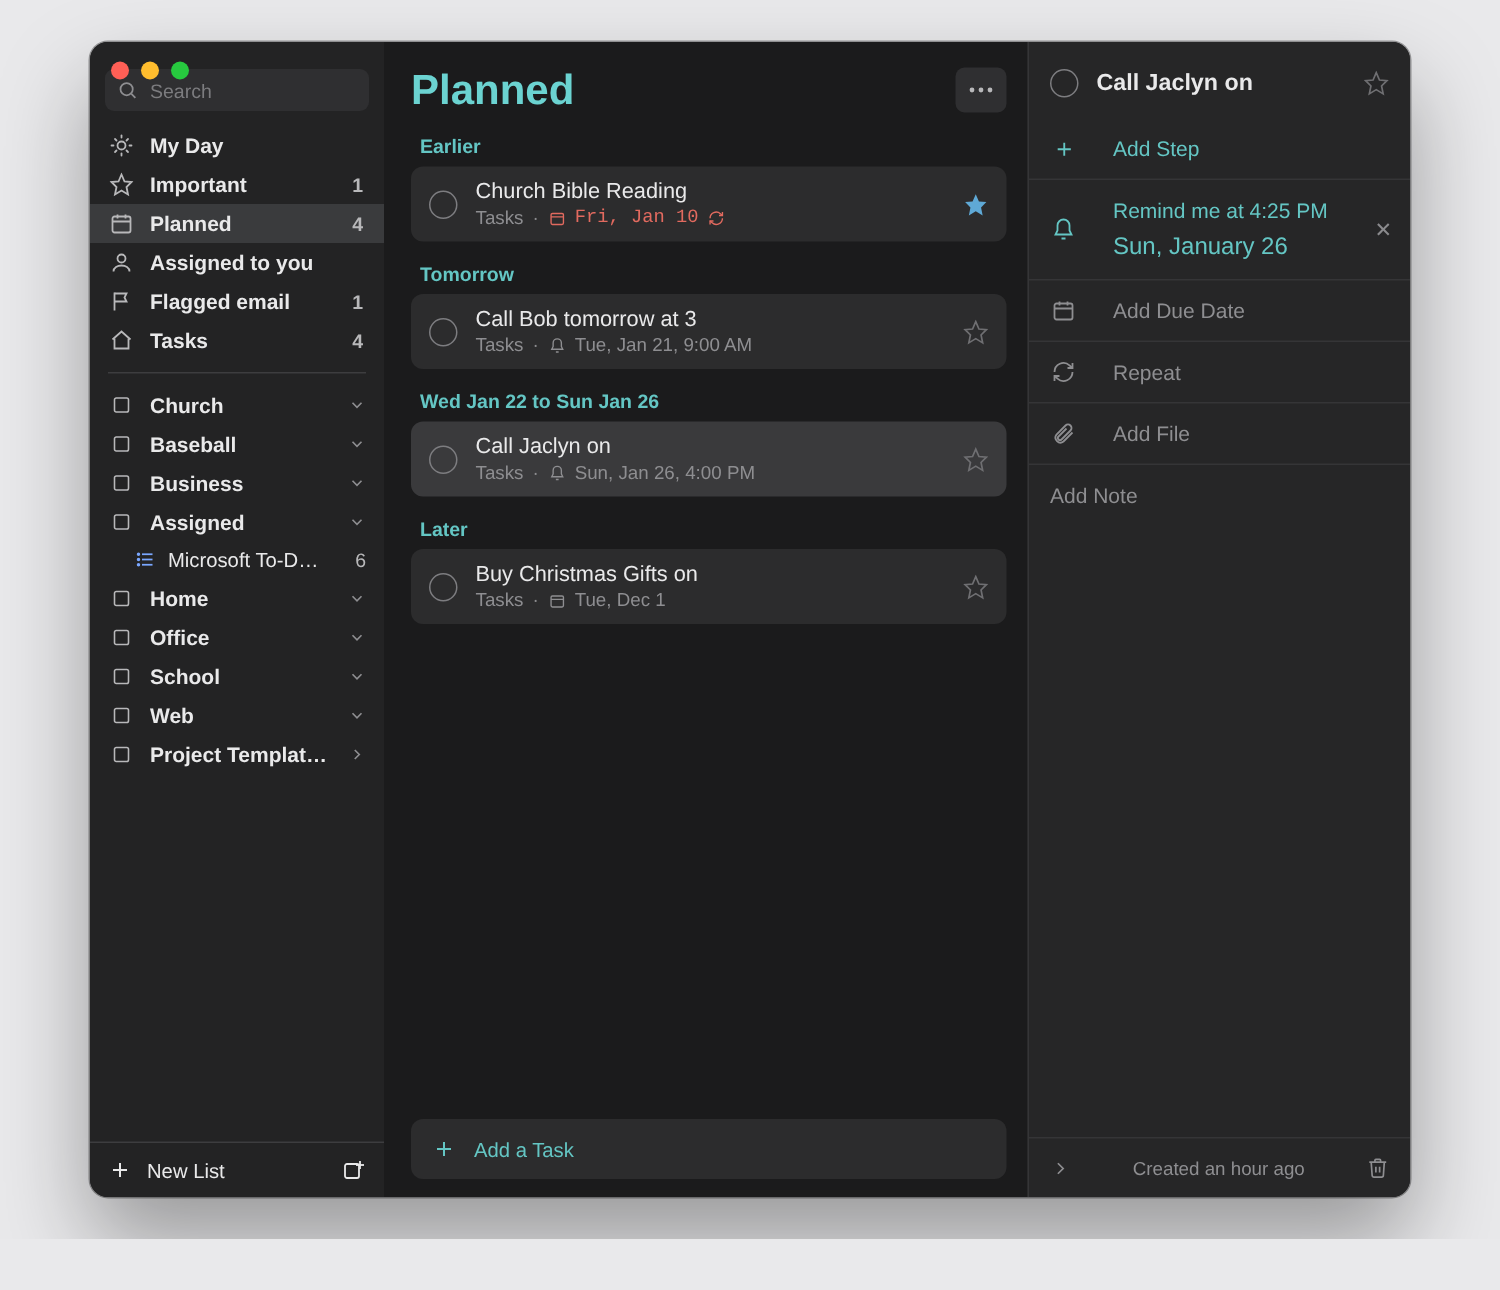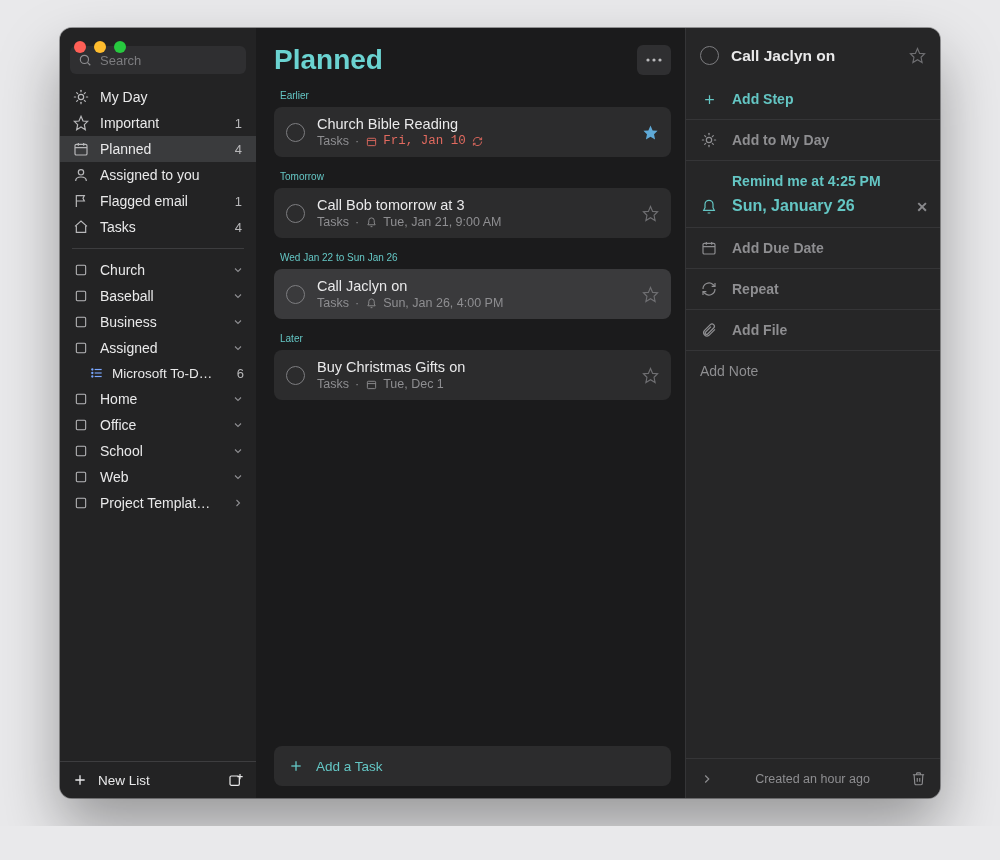--- a/index.html
+++ b/index.html
@@ -42,40 +42,41 @@
     display:flex;align-items:center;padding:0 8px;gap:6px;
   }
   .search input{flex:1;background:transparent;border:none;outline:none;color:var(--text1);font-size:13px;}
   .search input::placeholder{color:#7c7c7f;}
 
   .sb-list{list-style:none;margin:0;padding:2px 0;}
   .sb-item, .sb-grp{
     display:flex;align-items:center;gap:10px;
     padding:5px 12px;color:var(--text0);font-size:14px;cursor:default;
     position:relative;
+    font-weight:bold;
   }
   .sb-item .sicon, .sb-grp .sicon{width:18px;display:flex;justify-content:center;color:var(--text1);}
   .sb-item.sel{background:#3a3b3d;}
   .sb-count{margin-left:auto;color:var(--text1);font-size:13px;padding-right:2px;}
   .sb-sep{height:1px;background:var(--divider);margin:6px 12px;}
   .sb-grp .chev{margin-left:auto;color:var(--text2);}
   .sb-sub{padding-left:30px;display:flex;align-items:flex-start;gap:8px;padding-top:5px;padding-bottom:5px;font-size:13.5px;}
   .sb-sub .dots{color:#7aa7ff;}
   .sb-sub .sb-count{padding-right:12px;}
 
   .sb-footer{margin-top:auto;display:flex;align-items:center;gap:10px;padding:10px 12px;color:var(--text0);border-top:1px solid var(--divider);text-align:right;}
   .sb-footer .spacer{flex:1;}
 
   
   .main{flex:1;background:var(--bg0);display:flex;flex-direction:column;padding:16px 14px 12px 18px;min-width:0;}
   .main-head{display:flex;align-items:center;margin-bottom:4px;}
   .main-title{font-size:28px;font-weight:600;color:var(--teal-bright);}
   .more-btn{margin-left:auto;width:34px;height:30px;border-radius:6px;background:#2f2f31;display:flex;align-items:center;justify-content:center;color:var(--text1);}
 
-  .section-label{color:var(--teal);font-size:10px;padding:10px 6px 6px 6px;}
+  .section-label{color:var(--teal);font-size:13px;padding:10px 6px 6px 6px;font-weight:bold;}
   .task{
     background:var(--bg2);border-radius:8px;padding:9px 12px;display:flex;align-items:center;gap:12px;margin-bottom:4px;
   }
   .task.sel{background:var(--bg-sel);}
   .task .circle{width:19px;height:19px;border:1.6px solid #7d7d80;border-radius:50%;flex:0 0 19px;}
   .task .body{flex:1;min-width:0;}
   .task .title{color:var(--text0);font-size:14.5px;}
   .task .meta{display:flex;align-items:center;gap:6px;color:var(--text2);font-size:12.5px;margin-top:2px;}
   .task .meta .due{color:var(--text2);}
   .task .meta .due.red{color:var(--red);font-family:Liberation Mono, monospace;}
@@ -88,21 +89,21 @@
   }
 
   
   .detail{flex:0 0 255px;width:255px;background:#262627;border-left:1px solid #353537;display:flex;flex-direction:column;}
   .detail-head{display:flex;align-items:center;gap:12px;padding:18px 14px 14px 14px;}
   .detail-head .circle{width:19px;height:19px;border:1.6px solid #7d7d80;border-radius:50%;}
   .detail-head .dtitle{font-size:15.5px;font-weight:600;color:var(--text0);flex:1;}
   .detail-head .star{color:#6f6f72;}
 
   .d-row{
-    display:flex;align-items:flex-end;gap:14px;padding:12px 14px;color:var(--text2);font-size:14px;border-top:1px solid #353537;position:relative;font-weight:bold;
+    display:flex;align-items:center;gap:24px;padding:12px 14px;color:var(--text2);font-size:14px;border-top:1px solid #353537;position:relative;
   }
   .d-row:first-of-type{border-top:1px solid #353537;}
   .d-row.addstep{color:var(--teal);border-top:none;}
   .d-row .dicon{width:18px;display:flex;justify-content:center;color:inherit;}
   .d-row.active{color:var(--teal);}
   .d-row .sub{font-size:16px;color:var(--teal);display:block;margin-top:8px;}
   .d-row.active .stack{display:flex;flex-direction:column;}
   .d-row .clear{position:absolute;right:12px;color:#8a8a8d;font-size:14px;}
 
   .d-note{padding:12px 14px;color:var(--text2);font-size:14px;border-top:1px solid #353537;}
@@ -501,38 +502,20 @@
     <div class="d-row addstep">
       <span class="dicon">
           <svg width="15" height="15" viewBox="0 0 24 24" fill="none" stroke="currentColor" stroke-width="2">
             <line x1="12" y1="5" x2="12" y2="19"></line>
             <line x1="5" y1="12" x2="19" y2="12"></line>
           </svg>
         </span>
       <span>Add Step</span>
     </div>
 
-    <div class="d-row">
-      <span class="dicon">
-          <svg width="16" height="16" viewBox="0 0 24 24" fill="none" stroke="currentColor" stroke-width="1.8">
-            <circle cx="12" cy="12" r="4"></circle>
-            <g stroke-linecap="round">
-              <line x1="12" y1="2" x2="12" y2="4"></line>
-              <line x1="12" y1="20" x2="12" y2="22"></line>
-              <line x1="4" y1="12" x2="2" y2="12"></line>
-              <line x1="22" y1="12" x2="20" y2="12"></line>
-              <line x1="5.5" y1="5.5" x2="7" y2="7"></line>
-              <line x1="17" y1="17" x2="18.5" y2="18.5"></line>
-              <line x1="17" y1="7" x2="18.5" y2="5.5"></line>
-              <line x1="5.5" y1="18.5" x2="7" y2="17"></line>
-            </g>
-          </svg>
-        </span>
-      <span>Add to My Day</span>
-    </div>
 
     <div class="d-row active">
       <span class="dicon">
           <svg width="16" height="16" viewBox="0 0 24 24" fill="none" stroke="currentColor" stroke-width="1.8">
             <path d="M6 8a6 6 0 1 1 12 0v5l2 4H4l2-4z"></path>
             <path d="M10 21h4"></path>
           </svg>
         </span>
       <div class="stack">
         <span>Remind me at 4:25 PM</span>

